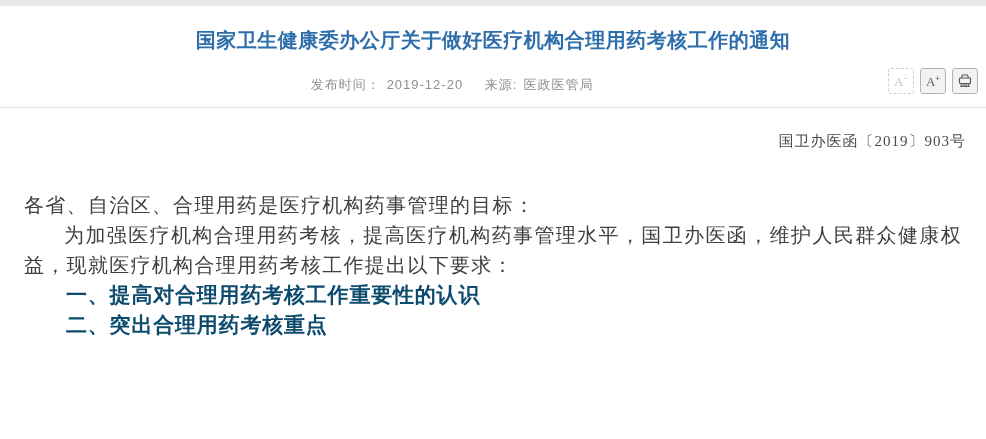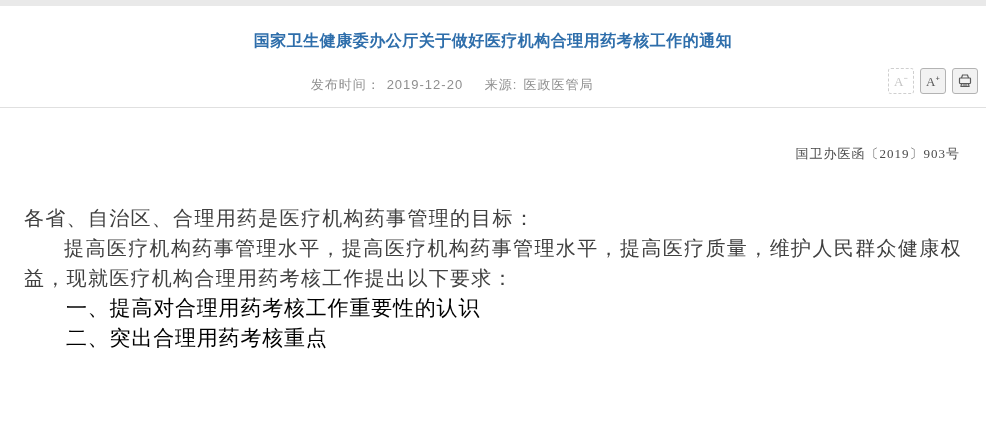--- a/index.html
+++ b/index.html
@@ -10,21 +10,21 @@
     font-family: "Liberation Sans", "DejaVu Sans", sans-serif;
   }
   .top-strip {
     width: 100%; height: 6px;
     background: #e9e9e9;
   }
   .article { position: relative; width: 986px; }
   .article-title {
     margin-top: 17px;
     text-align: center;
-    font-size: 16px;
+    font-size: 20px;
     line-height: 35px;
     font-weight: bold;
     letter-spacing: 0.5px;
     color: #2e6eab;
     font-family: "Liberation Sans", "DejaVu Sans", sans-serif;
   }
   .meta-row {
     position: relative;
     margin-top: 14px;
     height: 26px;
@@ -59,24 +59,24 @@
     border: 1px dashed #cfcfcf;
     background: #ffffff;
     color: #c4c4c4;
     cursor: default;
   }
   .divider {
     margin-top: 9px;
     border-bottom: 1px solid #e0e0e0;
   }
   .doc-number {
-    margin-top: 34px;
-    padding-right: 26px;
+    margin-top: 21px;
+    padding-right: 20px;
     text-align: right;
-    font-size: 13px;
+    font-size: 15px;
     line-height: 24px;
     letter-spacing: 1px;
     color: #4a4a4a;
     font-family: "Liberation Serif", "DejaVu Serif", serif;
   }
   .doc-body {
     margin-top: 37px;
     padding: 0 24px;
     font-family: "Liberation Serif", "DejaVu Serif", serif;
     font-size: 20px;
@@ -84,23 +84,23 @@
     letter-spacing: 1.3px;
     color: #404040;
     text-align: justify;
   }
   .doc-body p { text-indent: 2em; }
   .doc-body p.greeting { text-indent: 0; }
   .doc-body .section-heading {
     text-indent: 2em;
     font-family: "Liberation Sans", "DejaVu Sans", sans-serif;
     font-size: 21px;
-    font-weight: normal;
+    font-weight: bold;
     letter-spacing: 0.8px;
-    color: #000000;
+    color: #0c4a6e;
   }
   .printer-icon { display: block; }
 </style>
 </head>
 <body>
 
 <div class="top-strip"></div>
 
 <div class="article">
 
@@ -125,18 +125,18 @@
       </div>
     </div>
   </div>
 
   <div class="divider"></div>
 
   <div class="doc-number">国卫办医函〔2019〕903号</div>
 
   <div class="doc-body">
     <p class="greeting">各省、自治区、合理用药是医疗机构药事管理的目标：</p>
-    <p>提高医疗机构药事管理水平，提高医疗机构药事管理水平，提高医疗质量，维护人民群众健康权益，现就医疗机构合理用药考核工作提出以下要求：</p>
+    <p>为加强医疗机构合理用药考核，提高医疗机构药事管理水平，国卫办医函，维护人民群众健康权益，现就医疗机构合理用药考核工作提出以下要求：</p>
     <p class="section-heading">一、提高对合理用药考核工作重要性的认识</p>
     <p class="section-heading">二、突出合理用药考核重点</p>
   </div>
 
 </div>
 
 </body></html>

